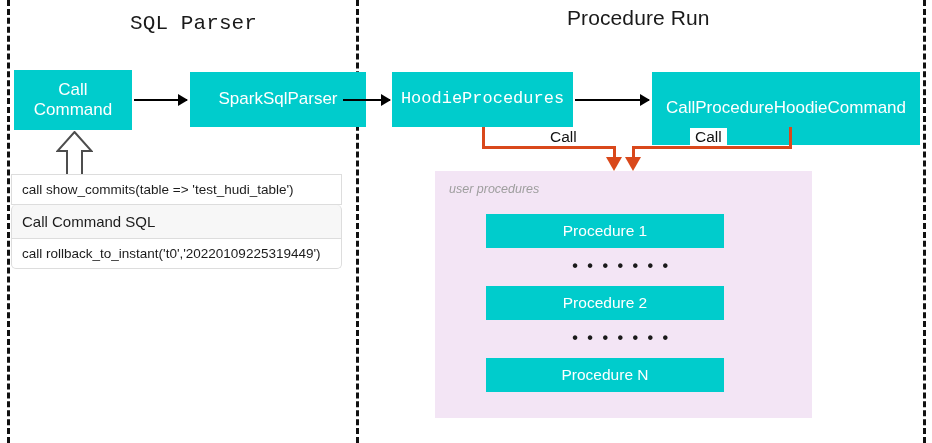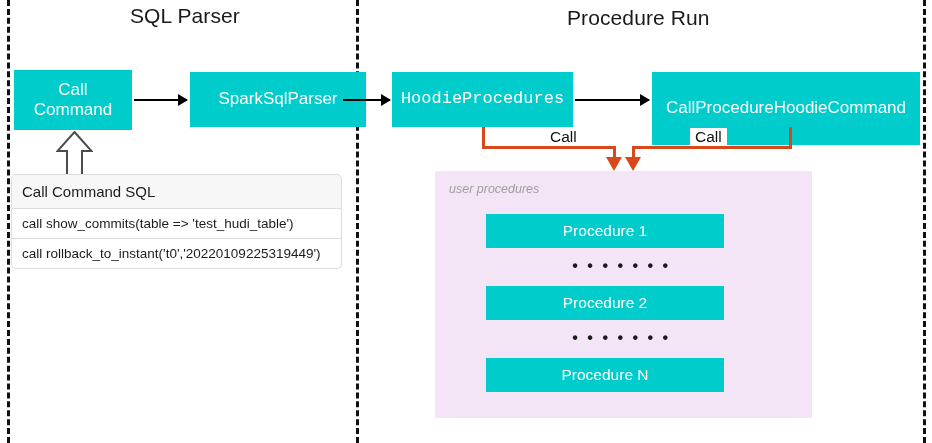--- a/index.html
+++ b/index.html
@@ -33,21 +33,21 @@
   .divider.d-right  { left: 923px; }
 
   
   .section-title {
     position: absolute;
     font-size: 21px;
     color: #1a1a1a;
     letter-spacing: 0.1px;
     white-space: nowrap;
   }
-  .title-sql  { left: 130px; top: 4px; }
+  .title-sql  { left: 130px; top: 12px; font-family: Liberation Mono, monospace; }
   .title-proc { left: 567px; top: 6px; }
 
   
   .box {
     position: absolute;
     background: #00CCCC;
     color: #ffffff;
     display: flex;
     align-items: center;
     justify-content: center;
@@ -224,22 +224,22 @@
 
   <div class="box box-callproccmd">CallProcedureHoodieCommand</div>
 
   <div class="block-arrow-up">
     <svg width="37" height="46" viewBox="0 0 37 46" xmlns="http://www.w3.org/2000/svg">
       <polygon points="18.5,1 35.5,20 26,20 26,45 11,45 11,20 1.5,20" fill="#ffffff" stroke="#4d4d4d" stroke-width="2" stroke-linejoin="miter"></polygon>
     </svg>
   </div>
 
   <div class="sql-table">
+    <div class="sql-row">call show_commits(table =&gt; 'test_hudi_table')</div>
     <div class="sql-row header">Call Command SQL</div>
-    <div class="sql-row">call show_commits(table =&gt; 'test_hudi_table')</div>
     <div class="sql-row last">call rollback_to_instant('t0','20220109225319449')</div>
   </div>
 
   <div class="oline v ocolor" style="left:482px; top:127px; height:22px;"></div>
   <div class="oline h ocolor" style="left:482px; top:146px; width:134px;"></div>
   <div class="oline v ocolor" style="left:613px; top:146px; height:16px;"></div>
   <div class="arrowhead-down" style="left:606px; top:157px;"></div>
 
   <div class="oline v ocolor" style="left:789px; top:127px; height:22px;"></div>
   <div class="oline h ocolor" style="left:632px; top:146px; width:160px;"></div>

